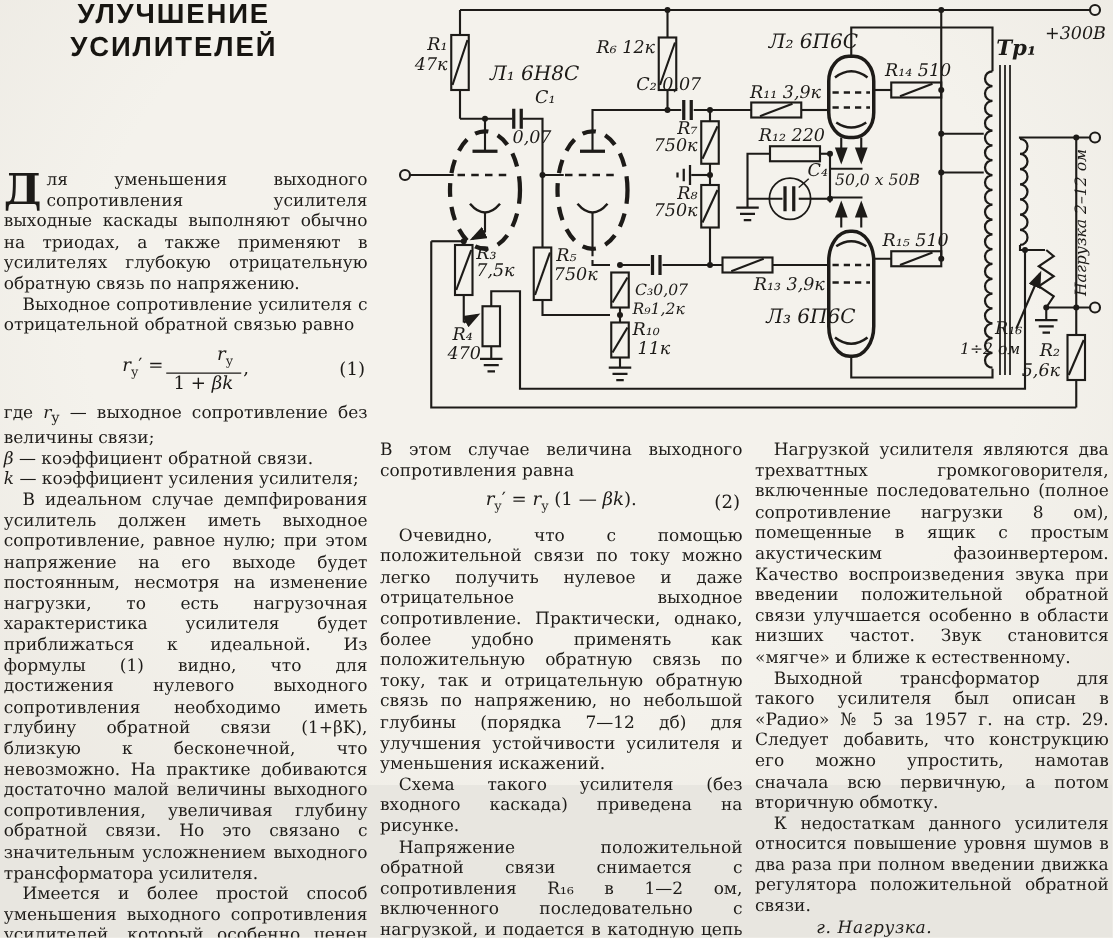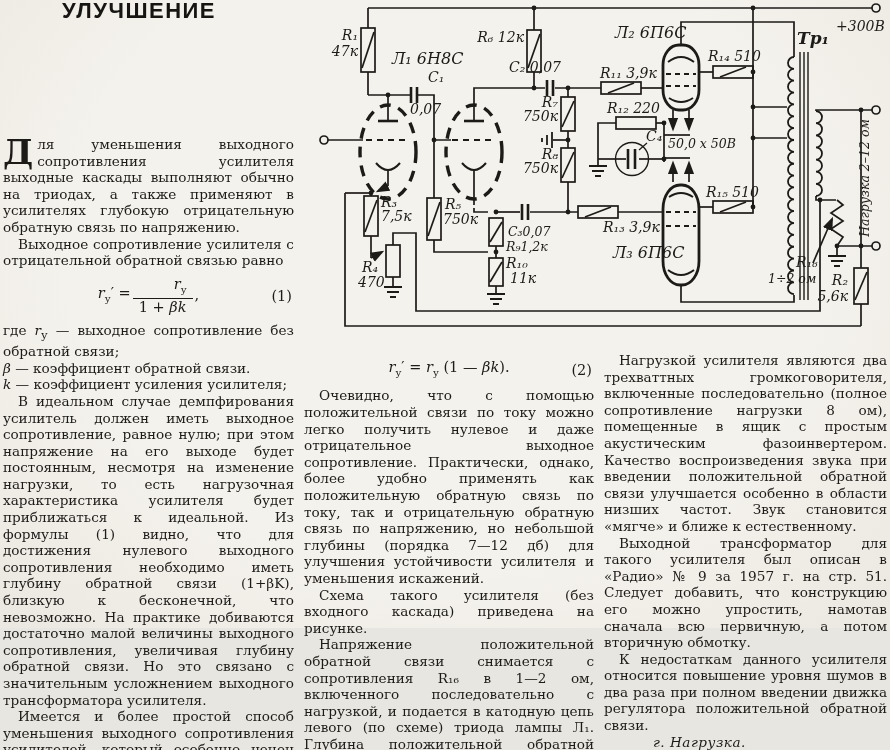--- a/index.html
+++ b/index.html
@@ -41,20 +41,21 @@
   svg text.bold{font-weight:bold;font-size:17px;}
 </style>
 </head>
 <body>
 
 <div class="page">
 
   <div class="title-block">
     <div class="title">
       <div>УЛУЧШЕНИЕ</div>
+      <div>УСИЛИТЕЛЕЙ</div>
     </div>
   </div>
 
   <div class="schematic">
   <svg viewBox="0 0 590 346" width="590" height="346">
     <defs>
       <marker id="ah" markerWidth="9" markerHeight="8" refX="6.5" refY="3" orient="auto">
         <path d="M0,0 L8,3 L0,6 z" fill="#1d1b18"></path>
       </marker>
     </defs>
@@ -291,37 +292,38 @@
     <p>Выходное сопротивление усилителя с отрицательной обратной связью равно</p>
     <div class="formula">
       <span><i>r</i><sub>у</sub><span>′</span><span> = </span></span>
       <span class="frac">
         <span class="num"><i>r</i><sub>у</sub></span>
         <span class="den"><span>1 + </span><i>βk</i></span>
       </span>
       <span>,</span>
       <span class="fno">(1)</span>
     </div>
-    <p class="noindent defline"><span>где </span><i>r</i><sub>у</sub><span> — выходное сопротивление без обратной связи;</span></p>
+    <p class="noindent defline"><span>где </span><i>r</i><sub>у</sub><span> — выходное сопротивление без величины связи;</span></p>
     <p class="noindent defline"><i>β</i><span> — коэффициент обратной связи.</span></p>
     <p class="noindent defline"><i>k</i><span> — коэффициент усиления усилителя;</span></p>
     <p>В идеальном случае демпфирования усилитель должен иметь выходное сопротивление, равное нулю; при этом напряжение на его выходе будет постоянным, несмотря на изменение нагрузки, то есть нагрузочная характеристика усилителя будет приближаться к идеальной. Из формулы (1) видно, что для достижения нулевого выходного сопротивления необходимо иметь глубину обратной связи (1+βK), близкую к бесконечной, что невозможно. На практике добиваются достаточно малой величины выходного сопротивления, увеличивая глубину обратной связи. Но это связано с значительным усложнением выходного трансформатора усилителя.</p>
     <p>Имеется и более простой способ уменьшения выходного сопротивления усилителей, который особенно ценен для радиолюбителей, — это применение положительной обратной связи по току.</p>
   </div>
 
   <div class="col col2">
+    <p class="noindent">В этом случае величина выходного сопротивления равна</p>
     <div class="formula">
       <span><i>r</i><sub>у</sub><span>′</span><span> = </span><i>r</i><sub>у</sub><span> (1 — </span><i>βk</i><span>).</span></span>
       <span class="fno">(2)</span>
     </div>
     <p>Очевидно, что с помощью положительной связи по току можно легко получить нулевое и даже отрицательное выходное сопротивление. Практически, однако, более удобно применять как положительную обратную связь по току, так и отрицательную обратную связь по напряжению, но небольшой глубины (порядка 7—12 дб) для улучшения устойчивости усилителя и уменьшения искажений.</p>
     <p>Схема такого усилителя (без входного каскада) приведена на рисунке.</p>
     <p>Напряжение положительной обратной связи снимается с сопротивления R₁₆ в 1—2 ом, включенного последовательно с нагрузкой, и подается в катодную цепь левого (по схеме) триода лампы Л₁. Глубина положительной обратной связи регулируется потенциометром R₄.</p>
   </div>
 
   <div class="col col3">
     <p>Нагрузкой усилителя являются два трехваттных громкоговорителя, включенные последовательно (полное сопротивление нагрузки 8 ом), помещенные в ящик с простым акустическим фазоинвертером. Качество воспроизведения звука при введении положительной обратной связи улучшается особенно в области низших частот. Звук становится «мягче» и ближе к естественному.</p>
-    <p>Выходной трансформатор для такого усилителя был описан в «Радио» № 9 за 1957 г. на стр. 51. Следует добавить, что конструкцию его можно упростить, намотав сначала всю первичную, а потом вторичную обмотку.</p>
+    <p>Выходной трансформатор для такого усилителя был описан в «Радио» № 5 за 1957 г. на стр. 29. Следует добавить, что конструкцию его можно упростить, намотав сначала всю первичную, а потом вторичную обмотку.</p>
     <p>К недостаткам данного усилителя относится повышение уровня шумов в два раза при полном введении движка регулятора положительной обратной связи.</p>
     <p class="signature">г. Нагрузка.</p>
   </div>
 
 </div>
 
 </body></html>

